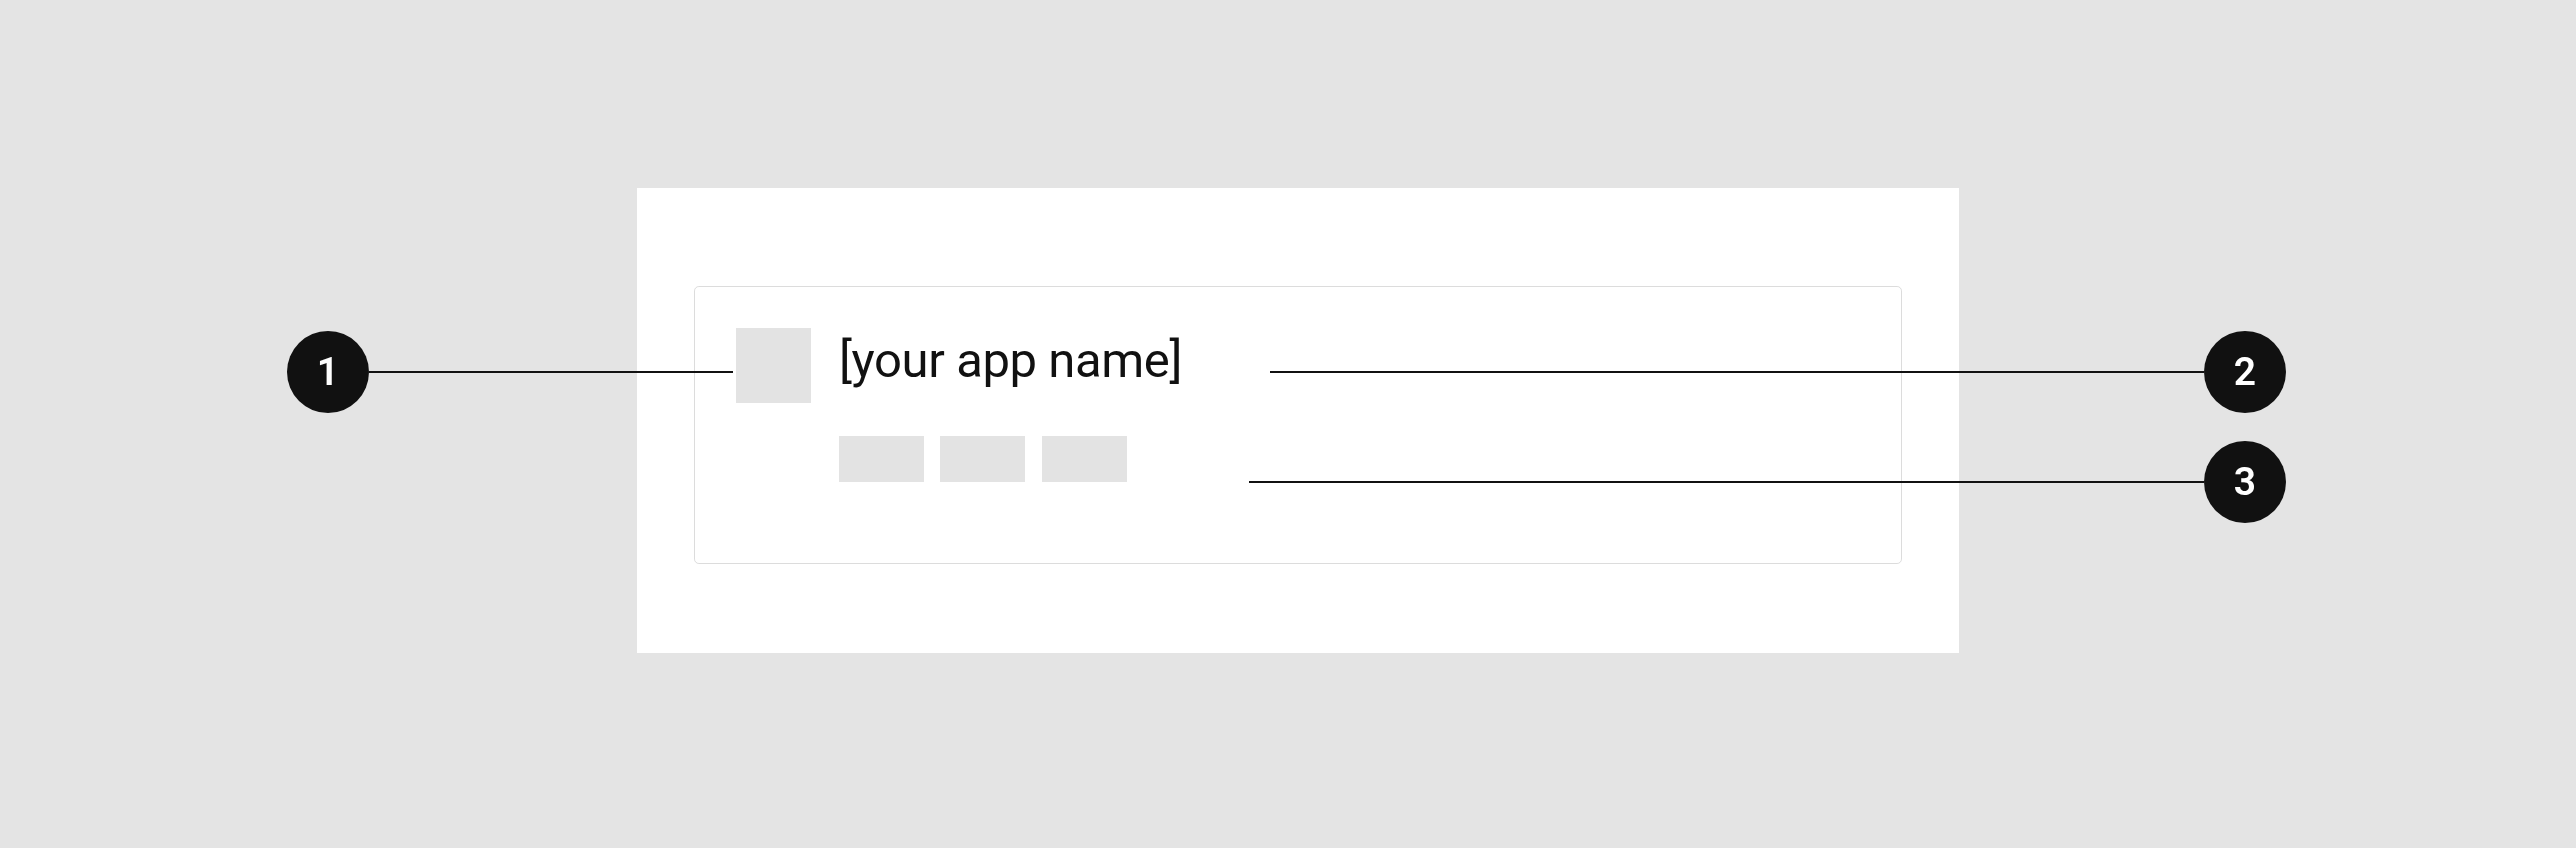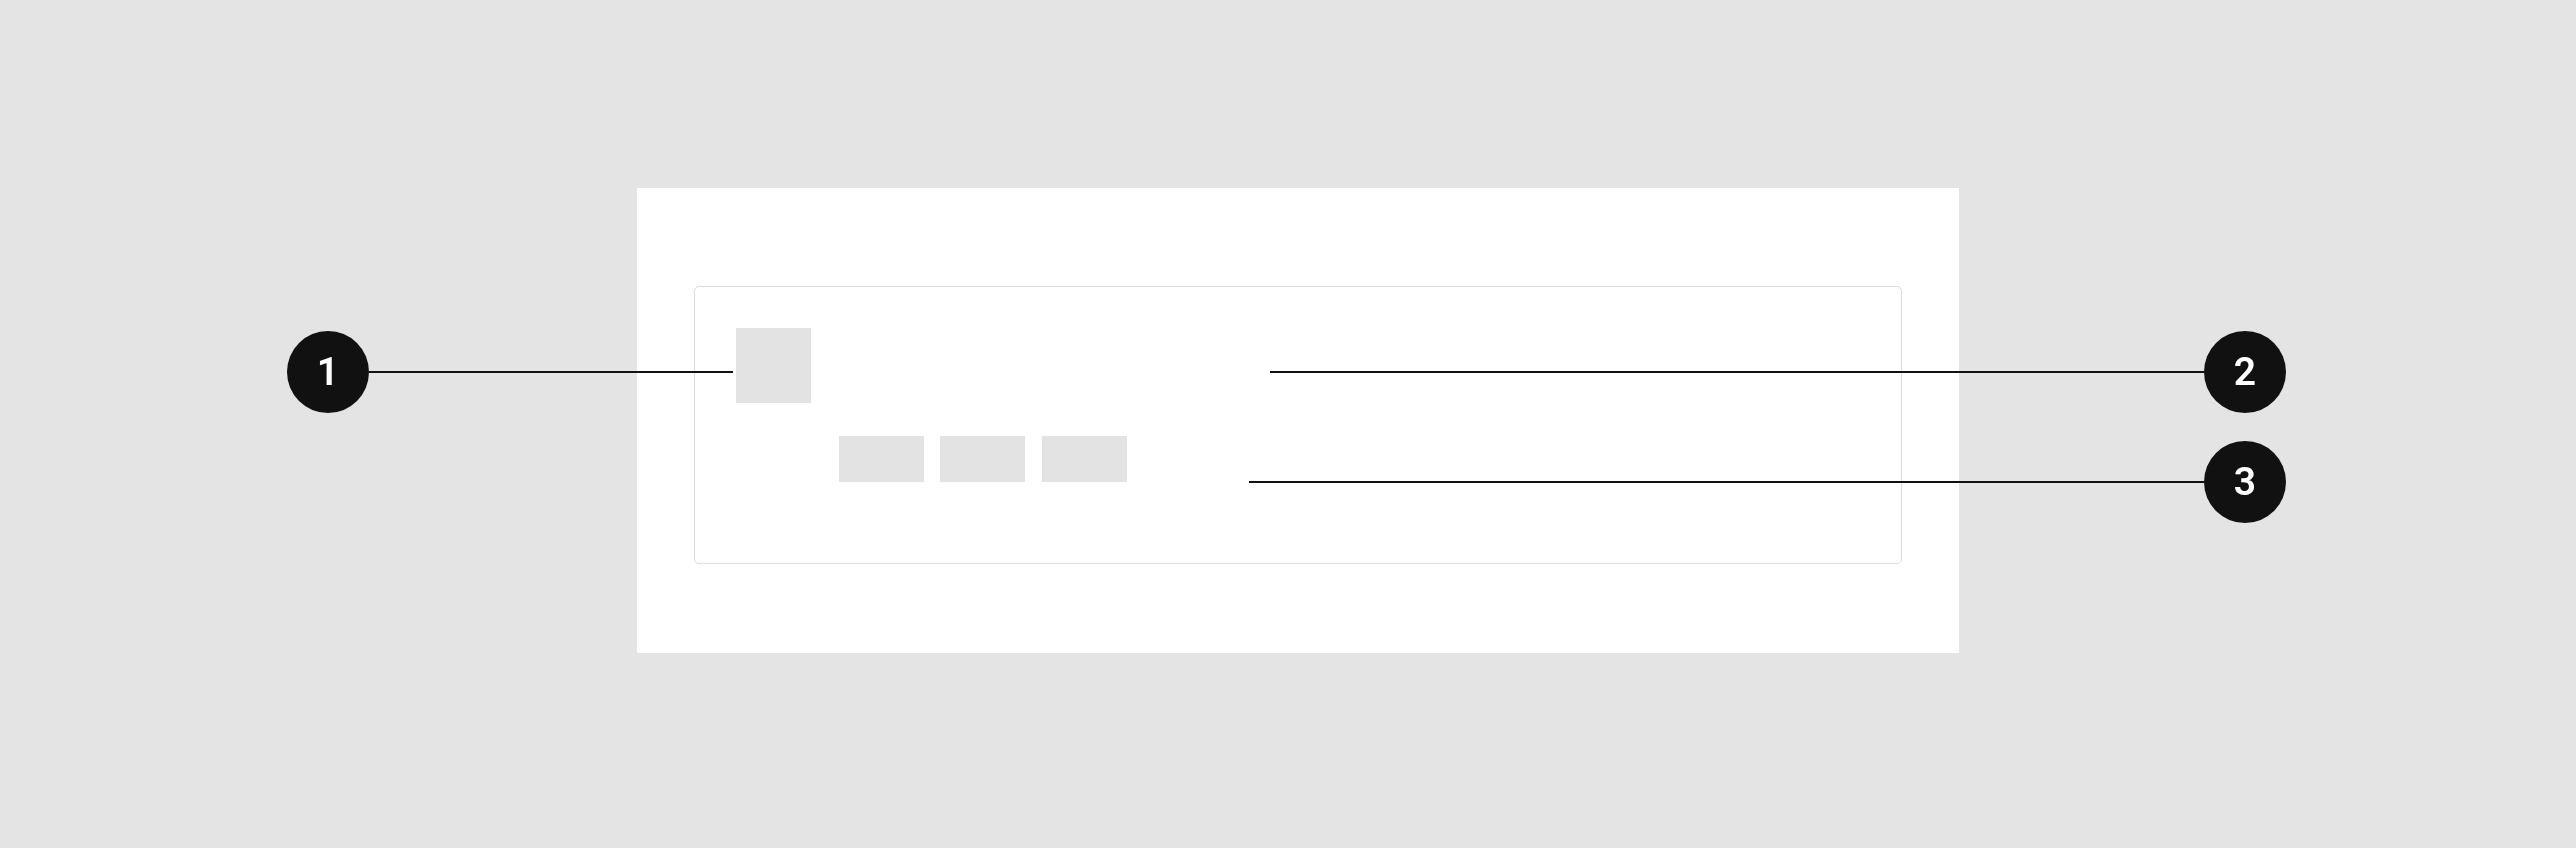--- a/index.html
+++ b/index.html
@@ -95,20 +95,21 @@
   .line-1 { top: 371px; left: 369px; width: 364px; }
   .line-2 { top: 371px; left: 1270px; width: 934px; }
   .line-3 { top: 481px; left: 1249px; width: 955px; }
 </style>
 </head>
 <body>
 
 <div class="panel">
   <div class="card">
     <div class="app-icon-placeholder"></div>
+    <div class="app-name">[your app name]</div>
     <div class="badges">
       <div class="badge"></div>
       <div class="badge"></div>
       <div class="badge"></div>
     </div>
   </div>
 </div>
 
 <div class="line line-1"></div>
 <div class="line line-2"></div>

